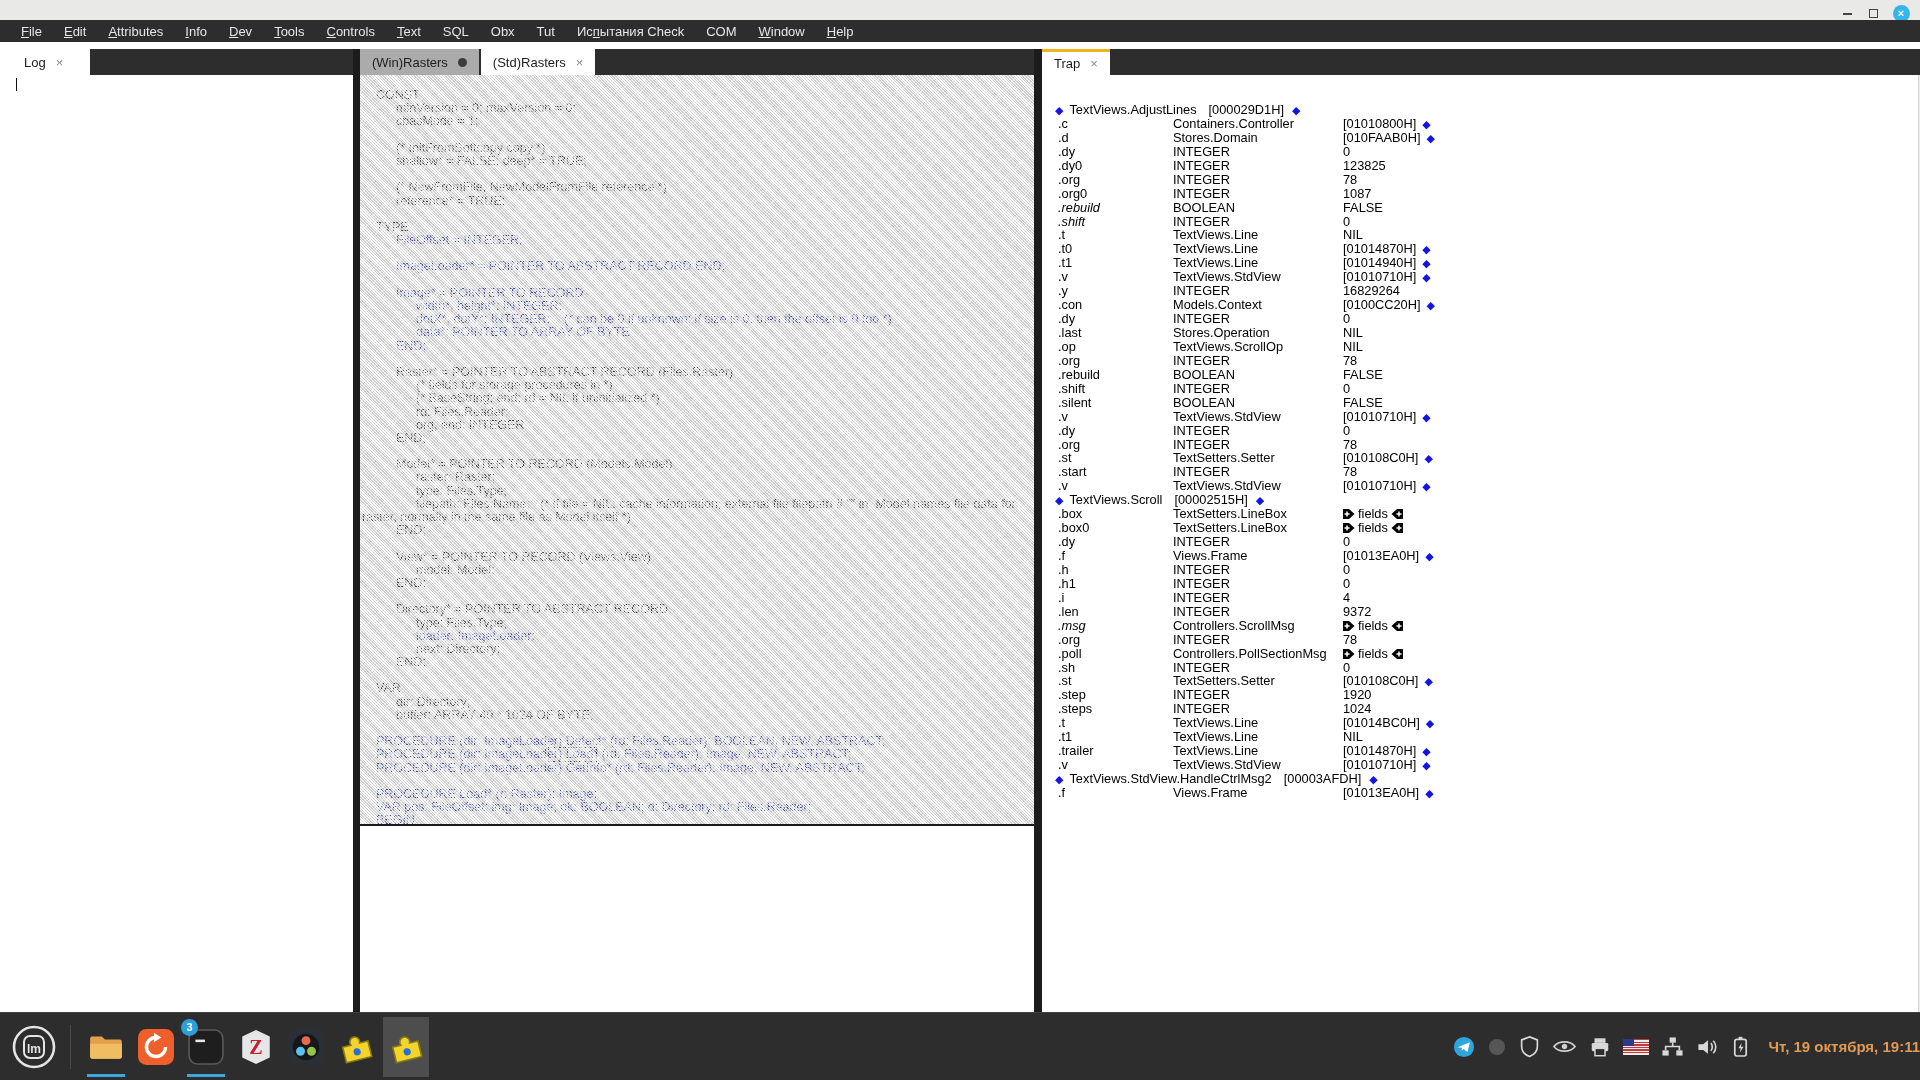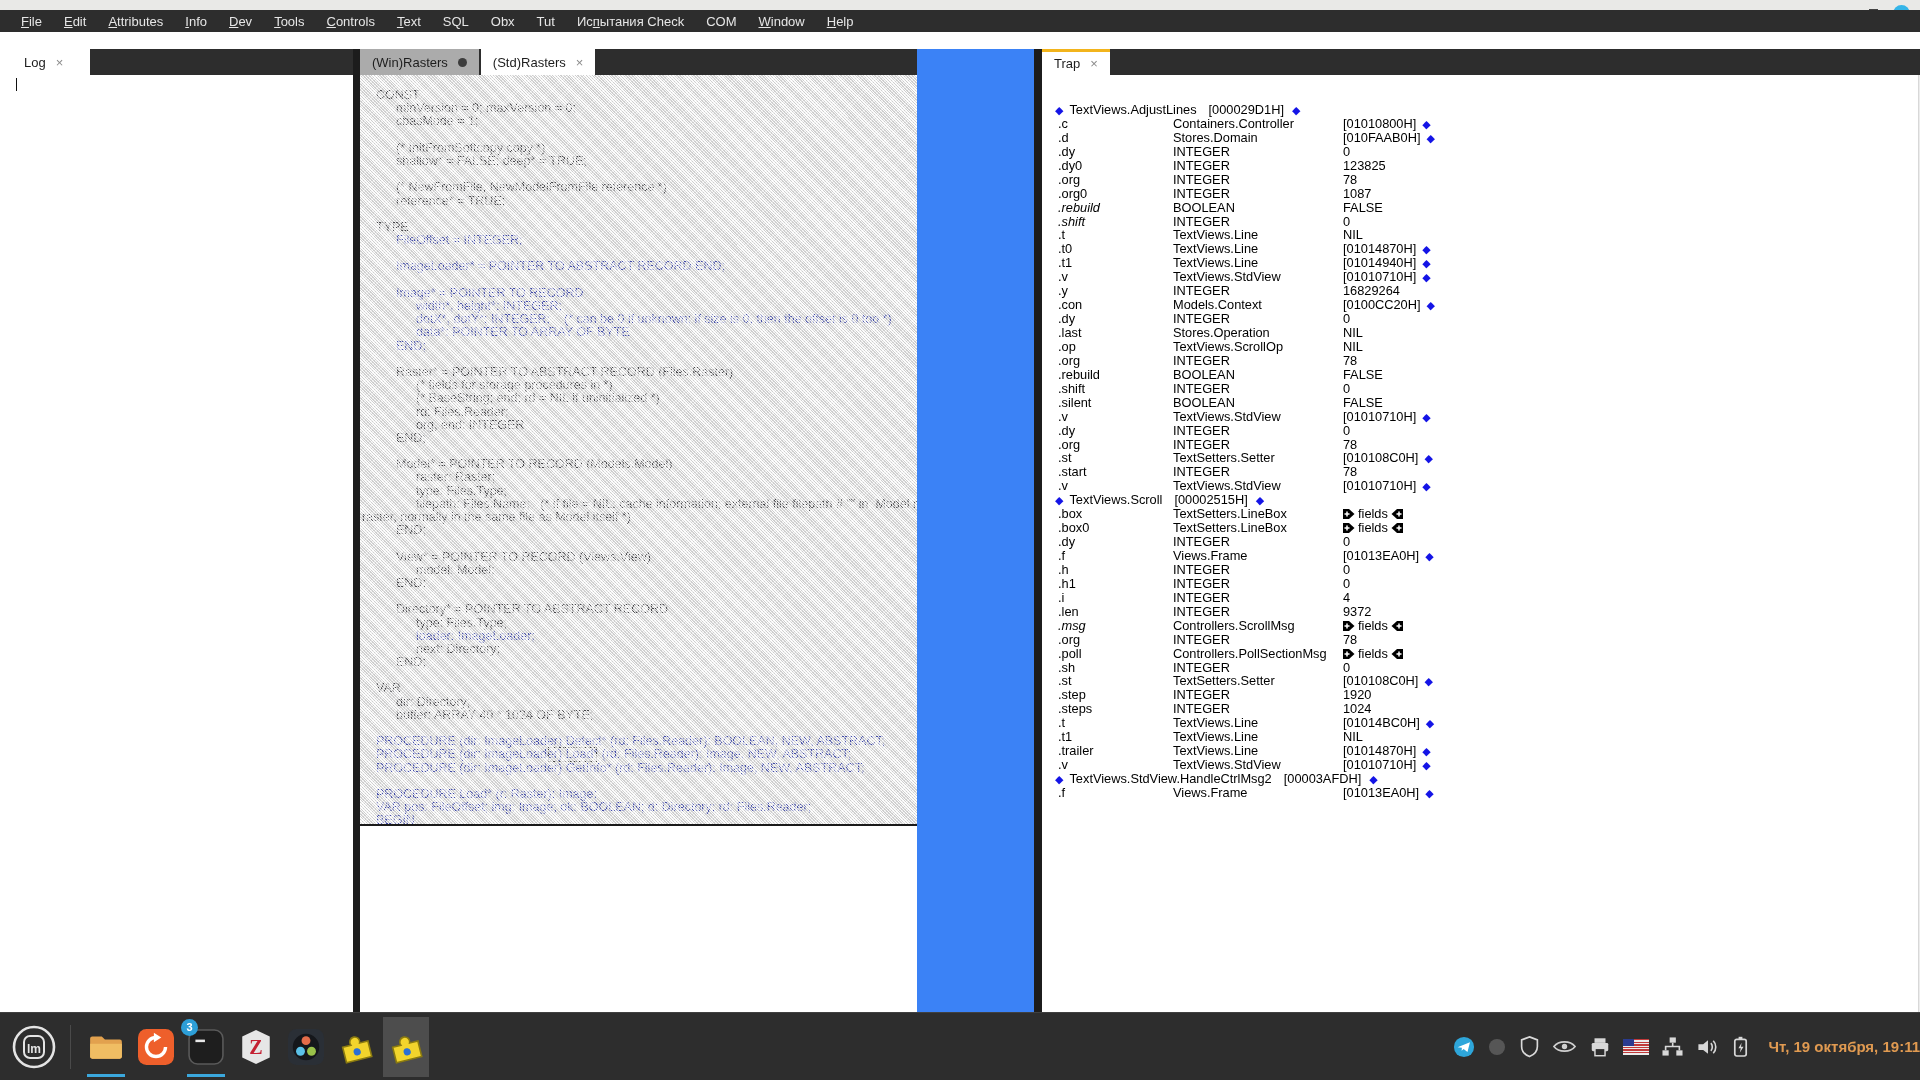--- a/index.html
+++ b/index.html
@@ -14,30 +14,30 @@
     font-size:12.5px; font-weight:bold; color:#2a2a2a; }
   .winbtn { position:absolute; top:4px; width:22px; height:19px; display:flex;
     align-items:center; justify-content:center; cursor:default; }
   .btn-min { right:62px; } .btn-min i { display:block; width:9px; height:2px; background:#444; }
   .btn-max { right:36px; } .btn-max i { display:block; width:9px; height:9px; border:1.5px solid #444; }
   .btn-close { right:8px; }
   .btn-close .ball { width:17px; height:17px; border-radius:50%; background:#35b5e8;
     color:#fff; font-size:11px; font-weight:bold; line-height:17px; text-align:center; }
 
   
-  .menubar { position:absolute; left:0; top:10px; width:1920px; height:22px;
+  .menubar { position:absolute; left:0; top:20px; width:1920px; height:22px;
     background:#2d2d2d; display:flex; align-items:center; padding-left:10px; }
   .menu-item { color:#e6e6e6; font-size:13px; padding:2px 11px; white-space:pre; }
   .menu-item .u { text-decoration:underline; }
 
   
   .workspace { position:absolute; left:12px; top:49px; width:1920px; height:963px; background:#3b82f6; }
   .panel { position:absolute; top:0; bottom:0; background:#fff; overflow:hidden; }
   .panel-log { left:0; width:341px; }
-  .panel-doc { left:348px; width:557px; }
+  .panel-doc { left:348px; width:674px; }
   .panel-trap { left:1030px; width:890px; }
   .vdiv { position:absolute; top:0; bottom:0; background:#1c1c1c; }
   .vd1 { left:341px; width:7px; } .vd2 { left:1022px; width:8px; }
 
   .tabbar { position:absolute; left:0; top:0; right:0; height:26px; background:#2d2d2d;
     display:flex; align-items:stretch; }
   .tab { display:flex; align-items:center; gap:10px; padding:0 12px; font-size:13px;
     color:#1d1d1d; background:#fff; position:relative; margin-right:2px; }
   .tab.gray { background:#ababab; }
   .tab .x { color:#8a8a8a; font-size:13px; }

